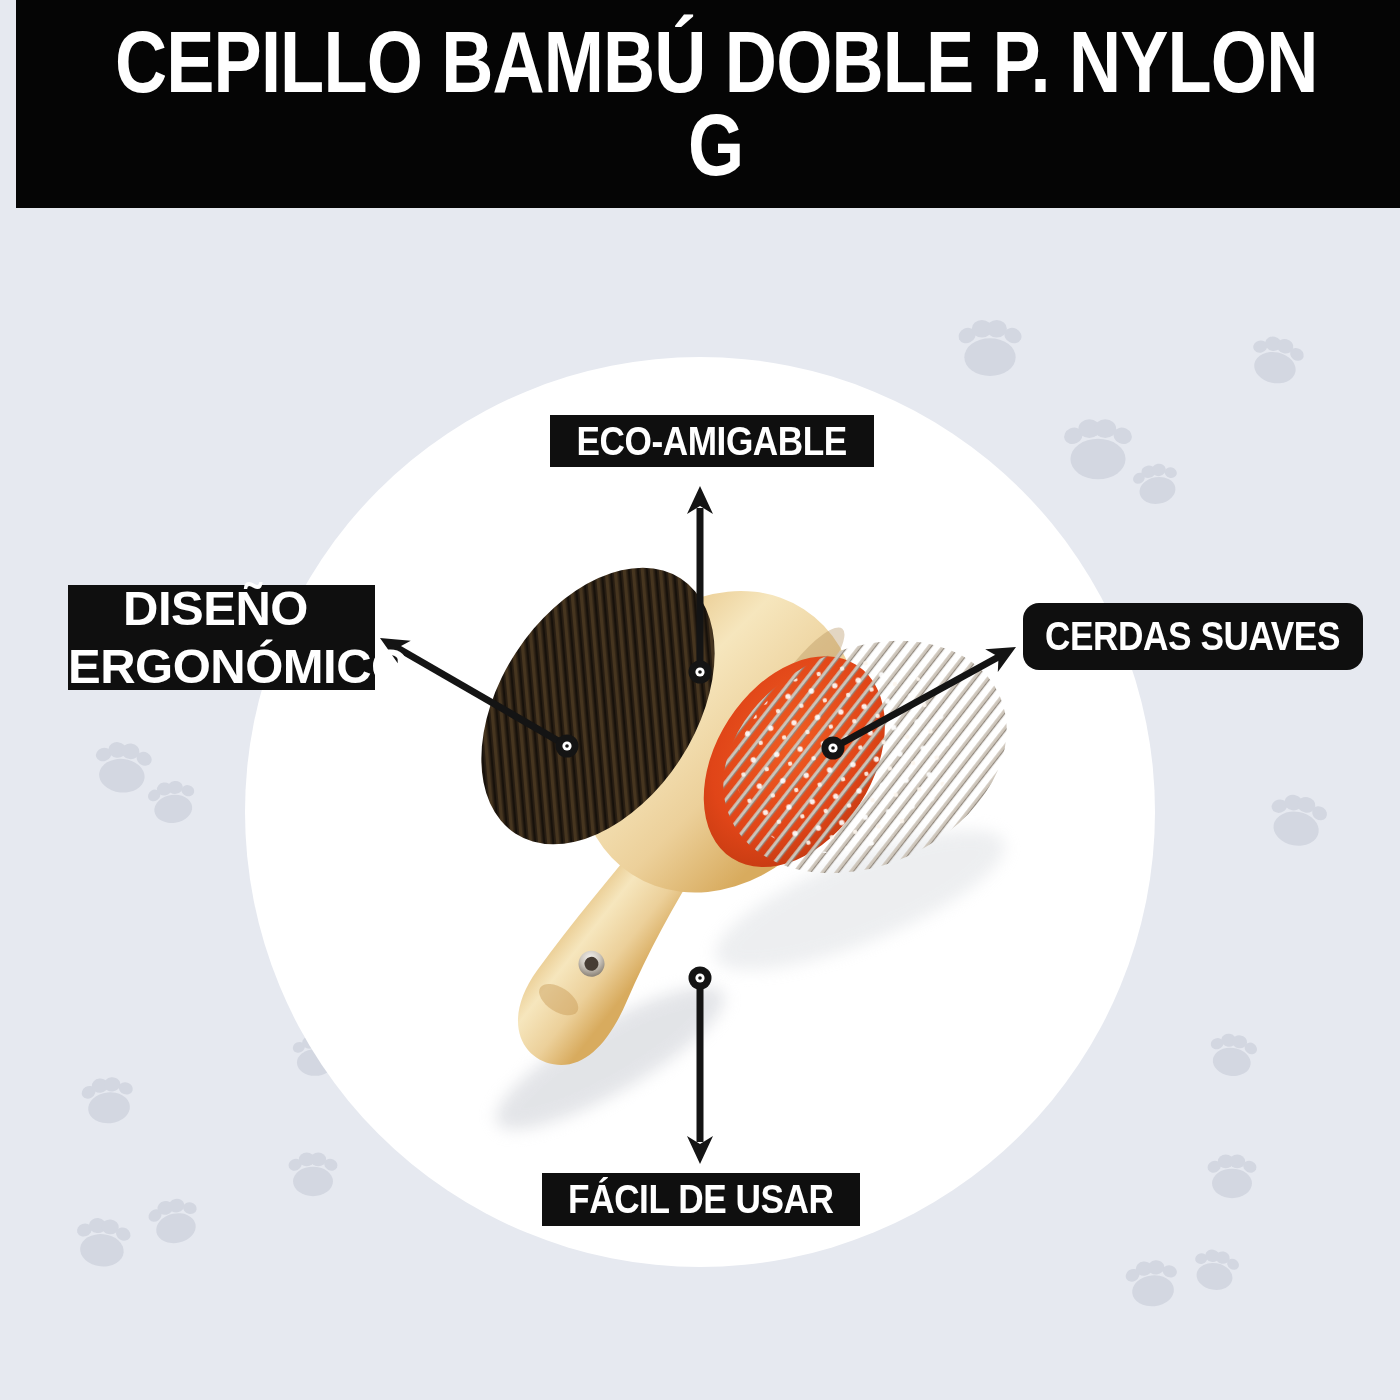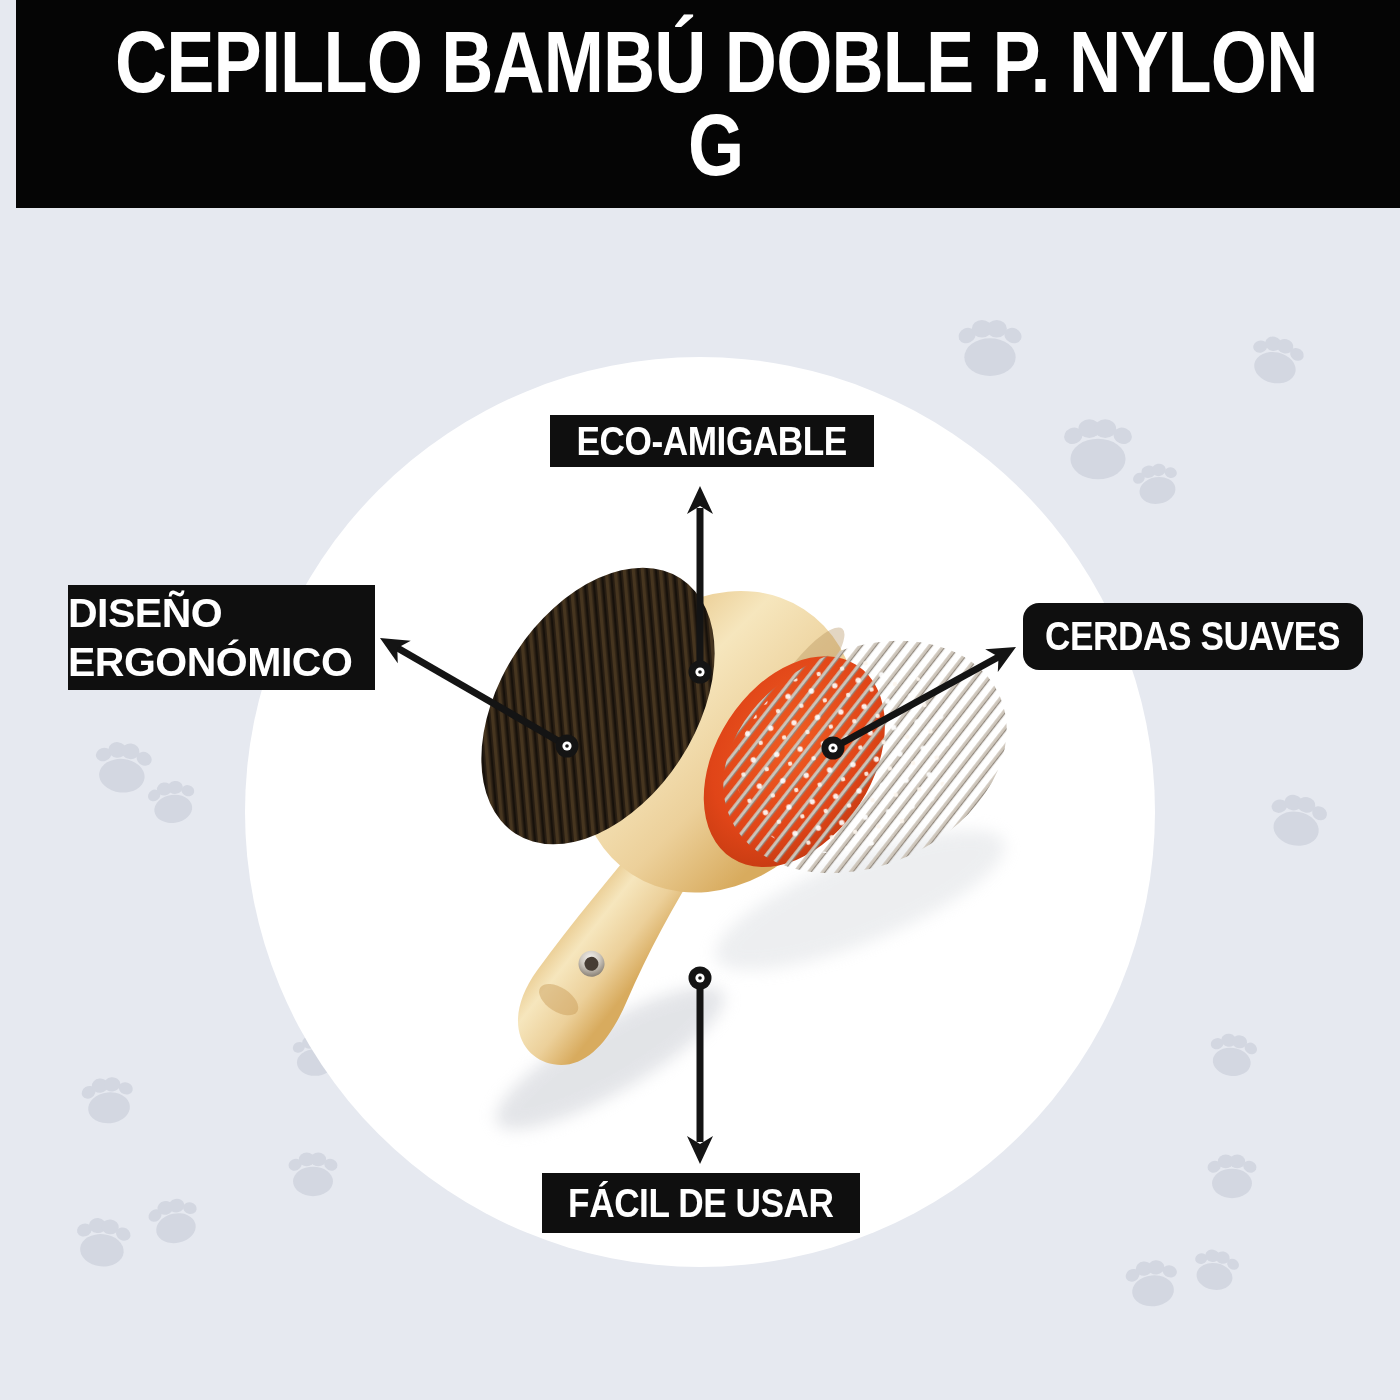--- a/index.html
+++ b/index.html
@@ -27,24 +27,24 @@
     display:flex;align-items:center;justify-content:center;
   }
   .feature-label .txt{
     display:inline-block;transform:scaleX(.88);
     white-space:nowrap;font-size:40px;letter-spacing:-.5px;
   }
   #label-eco{left:538px;top:415px;width:324px;height:52px;margin-left:12px;}
   #label-ergonomico{left:68px;top:585px;width:307px;height:105px;}
   #label-ergonomico .txt{
     transform:none;white-space:normal;width:100%;box-sizing:border-box;
-    text-align:left;padding-right:12px;font-size:41px;line-height:1.18;
+    text-align:center;padding-right:12px;font-size:49px;line-height:1.18;
   }
   #label-cerdas{left:1023px;top:603px;width:340px;height:67px;border-radius:16px;}
-  #label-facil{left:542px;top:1173px;width:318px;height:60px;}
+  #label-facil{left:542px;top:1173px;width:318px;height:53px;}
   
   .paw{fill:var(--paw-watermark,#d3d7e1);}
   .hl-circle{fill:var(--highlight-circle,#ffffff);}
   .connector-line{stroke:var(--connector,#141414);stroke-width:7;fill:none;}
   .arrowhead{fill:var(--connector,#141414);}
   .marker-outer{fill:var(--connector,#141414);}
 </style>
 </head>
 <body>
 

